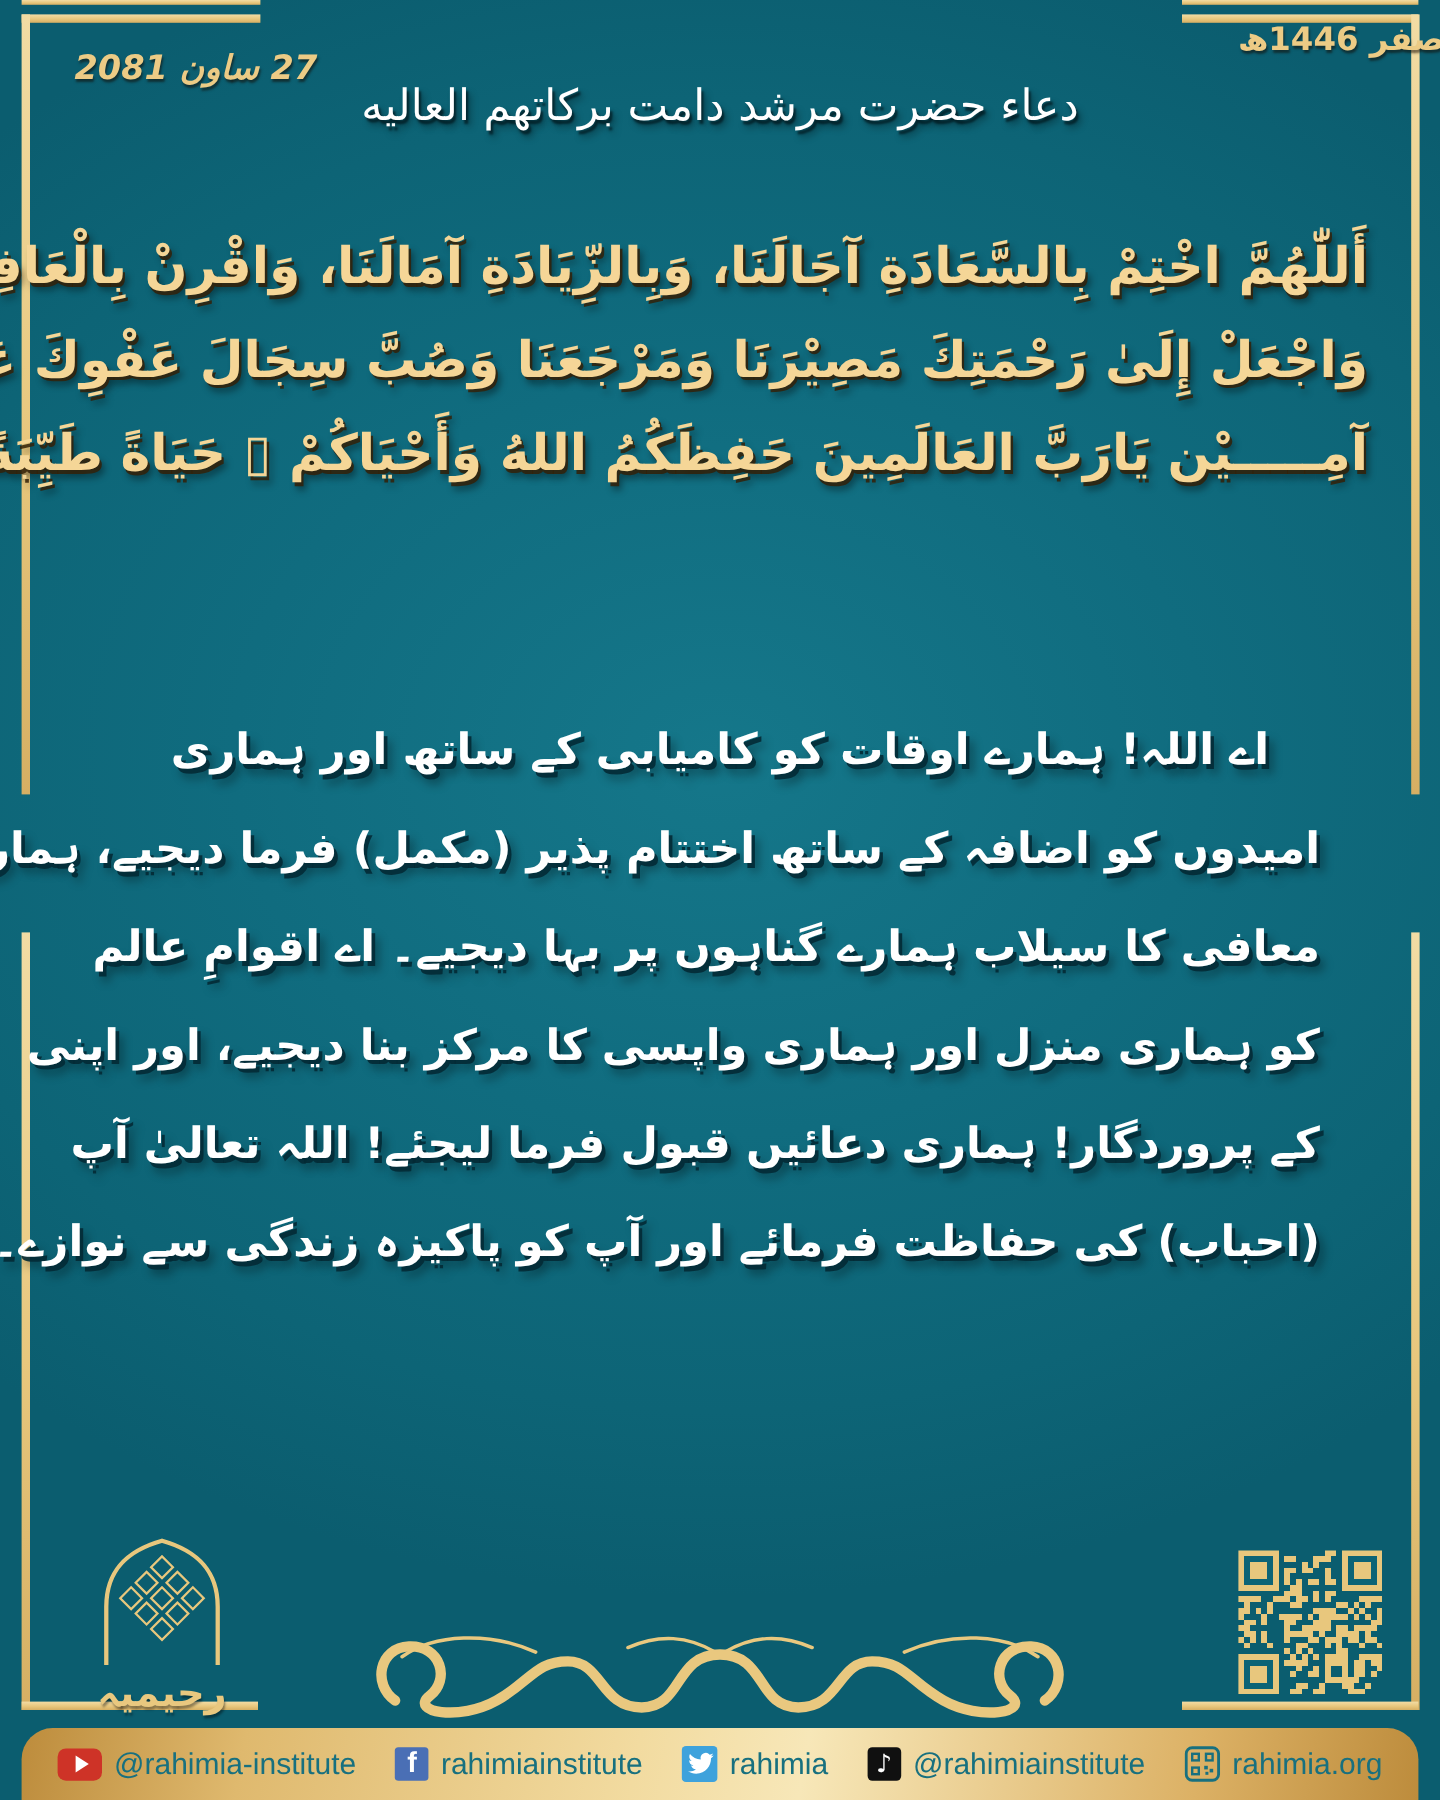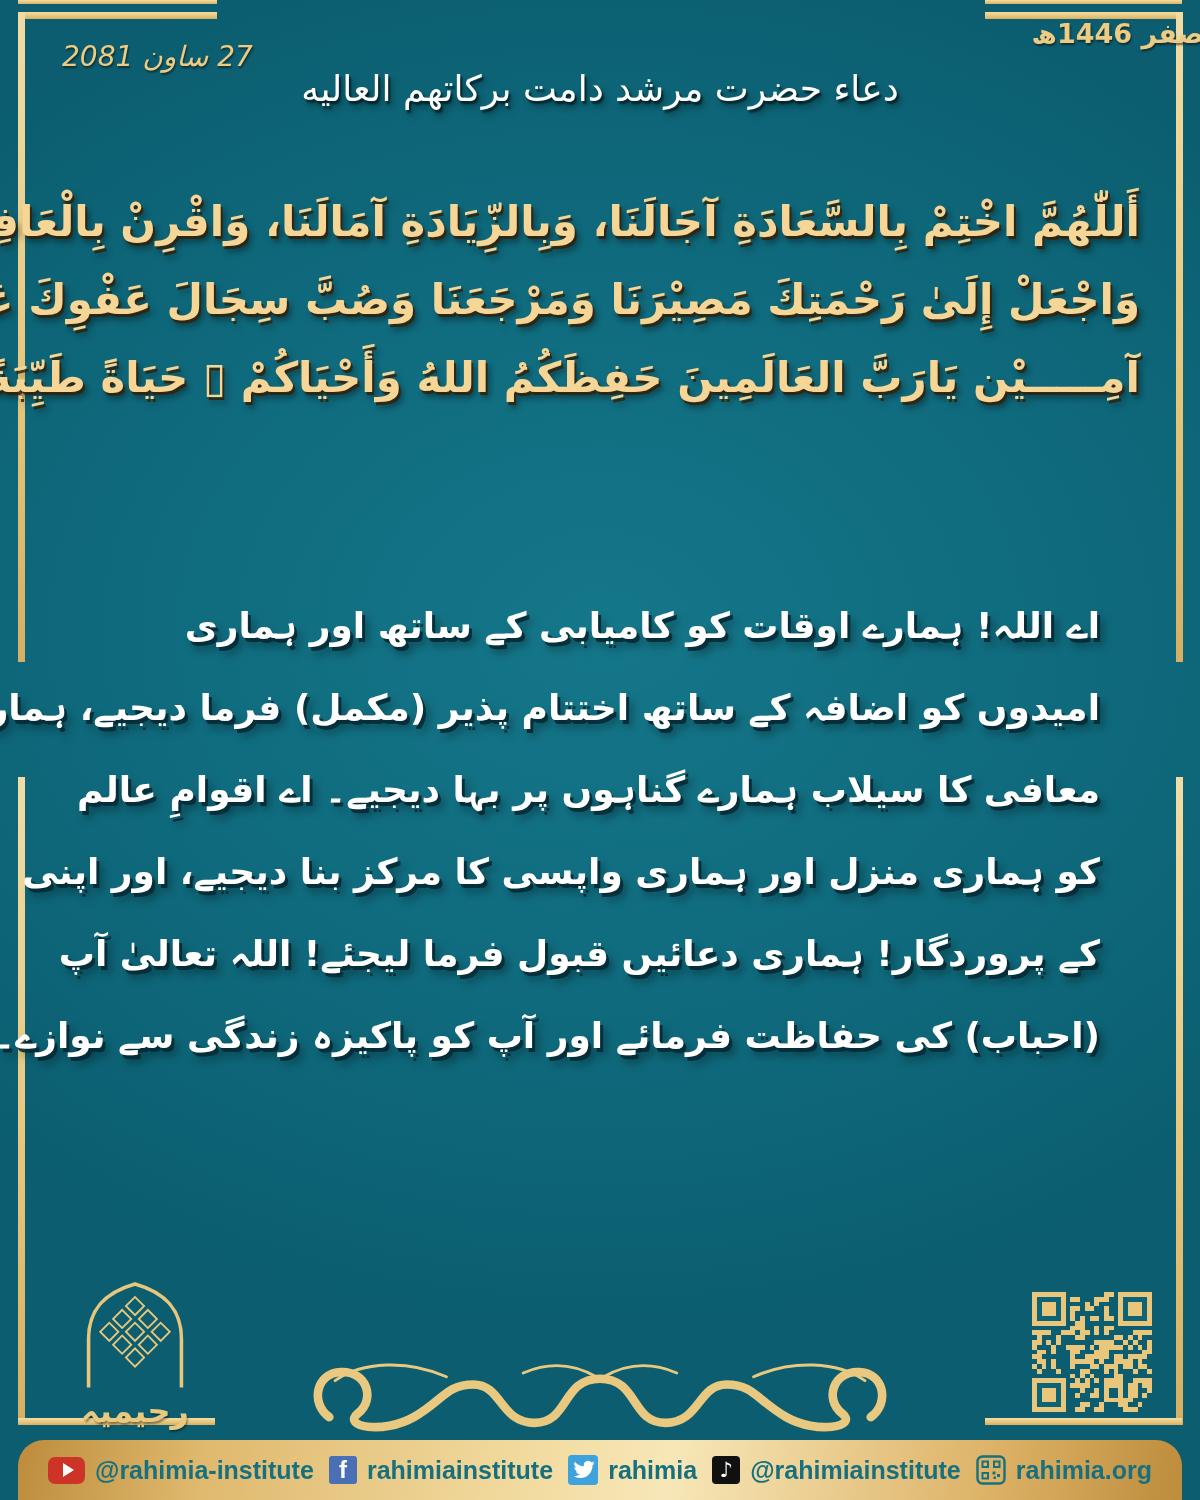--- a/index.html
+++ b/index.html
@@ -15,49 +15,49 @@
   .v-left-top{left:18px;top:12px;width:7px;height:650px;}
   .v-left-bottom{left:18px;top:777px;width:7px;height:648px;}
   .v-right-top{left:1176px;top:12px;width:7px;height:650px;}
   .v-right-bottom{left:1176px;top:777px;width:7px;height:648px;}
   .h-bl{left:18px;top:1418px;width:197px;height:7px;}
   .h-br{left:985px;top:1418px;width:197px;height:7px;}
   
   .hijri-date{position:absolute;top:18px;left:0;width:100%;text-align:right;direction:rtl;
     color:#eccb85;font-size:27px;font-weight:bold;text-shadow:1px 2px 2px rgba(20,10,0,.55);margin-left:32px;}
   .side-date{position:absolute;top:40px;direction:rtl;color:#eccb85;font-size:28px;font-style:italic;
-    font-weight:normal;text-shadow:1px 2px 2px rgba(20,10,0,.55);}
+    font-weight:bold;text-shadow:1px 2px 2px rgba(20,10,0,.55);}
   .date-greg{right:48px;}
   .date-punjabi{left:62px;}
   .page-title{position:absolute;top:68px;left:0;width:100%;text-align:center;direction:rtl;
     color:#ffffff;font-size:36px;font-weight:normal;text-shadow:2px 3px 2px rgba(0,20,26,.75),4px 6px 6px rgba(0,0,0,.35);}
   
   .arabic-block{position:absolute;top:183px;left:60px;width:1080px;direction:rtl;text-align:center;}
   .arabic-line{height:78px;line-height:78px;font-size:42px;font-weight:bold;color:#f5d697;
     text-shadow:2px 3px 0 rgba(52,33,8,.85),4px 6px 6px rgba(0,0,0,.4);white-space:nowrap;}
   
-  .urdu-block{position:absolute;top:585px;left:100px;width:1000px;direction:rtl;text-align:right;}
+  .urdu-block{position:absolute;top:585px;left:100px;width:1000px;direction:rtl;text-align:center;}
   .urdu-line{height:82px;line-height:82px;font-size:36px;font-weight:bold;color:#ffffff;
     text-shadow:3px 4px 0 rgba(3,42,53,.9),6px 8px 8px rgba(0,0,0,.35);white-space:nowrap;}
   
   .logo{position:absolute;left:28px;top:1276px;width:214px;text-align:center;}
   .logo-wordmark{direction:rtl;color:#e9c87f;font-size:32px;font-weight:bold;line-height:36px;
     text-shadow:1px 2px 2px rgba(0,0,0,.4);}
   .logo-subtitle{direction:rtl;color:#efd9a3;font-size:13px;font-weight:bold;margin-top:15px;
     text-shadow:1px 1px 1px rgba(0,0,0,.4);}
   
   .qr{position:absolute;left:1032px;top:1292px;width:120px;height:120px;}
   
   .flourish{position:absolute;left:290px;top:1348px;width:620px;height:96px;}
   
   .footer-bar{position:absolute;left:18px;right:18px;top:1440px;bottom:0;border-radius:26px 26px 0 0;
     background:linear-gradient(100deg,#bd8c3c 0%,#dfb96e 16%,#f2dba0 44%,#f7e7b8 56%,#dcb165 84%,#bd8c3c 100%);
     display:flex;align-items:center;justify-content:space-between;padding:0 30px;box-sizing:border-box;}
   .social-item{display:flex;align-items:center;gap:10px;cursor:pointer;}
-  .handle{font-family:"Liberation Sans",sans-serif;font-weight:bold;font-size:25px;color:#18707f;}
+  .handle{font-family:"Liberation Sans",sans-serif;font-weight:normal;font-size:25px;color:#18707f;}
   .yt-icon{width:37px;height:27px;background:#ce3327;border-radius:7px;display:flex;align-items:center;justify-content:center;}
   .yt-play{width:0;height:0;border-left:11px solid #fff;border-top:7px solid transparent;border-bottom:7px solid transparent;margin-left:3px;}
   .fb-icon{width:28px;height:28px;background:#4a6fb5;border-radius:3px;color:#fff;
     font-family:"Liberation Sans",sans-serif;font-weight:bold;font-size:24px;line-height:27px;text-align:center;}
   .tt-icon{width:28px;height:28px;background:#101010;border-radius:4px;color:#fff;
     font-size:21px;line-height:28px;text-align:center;}
 </style>
 </head>
 <body>
 

